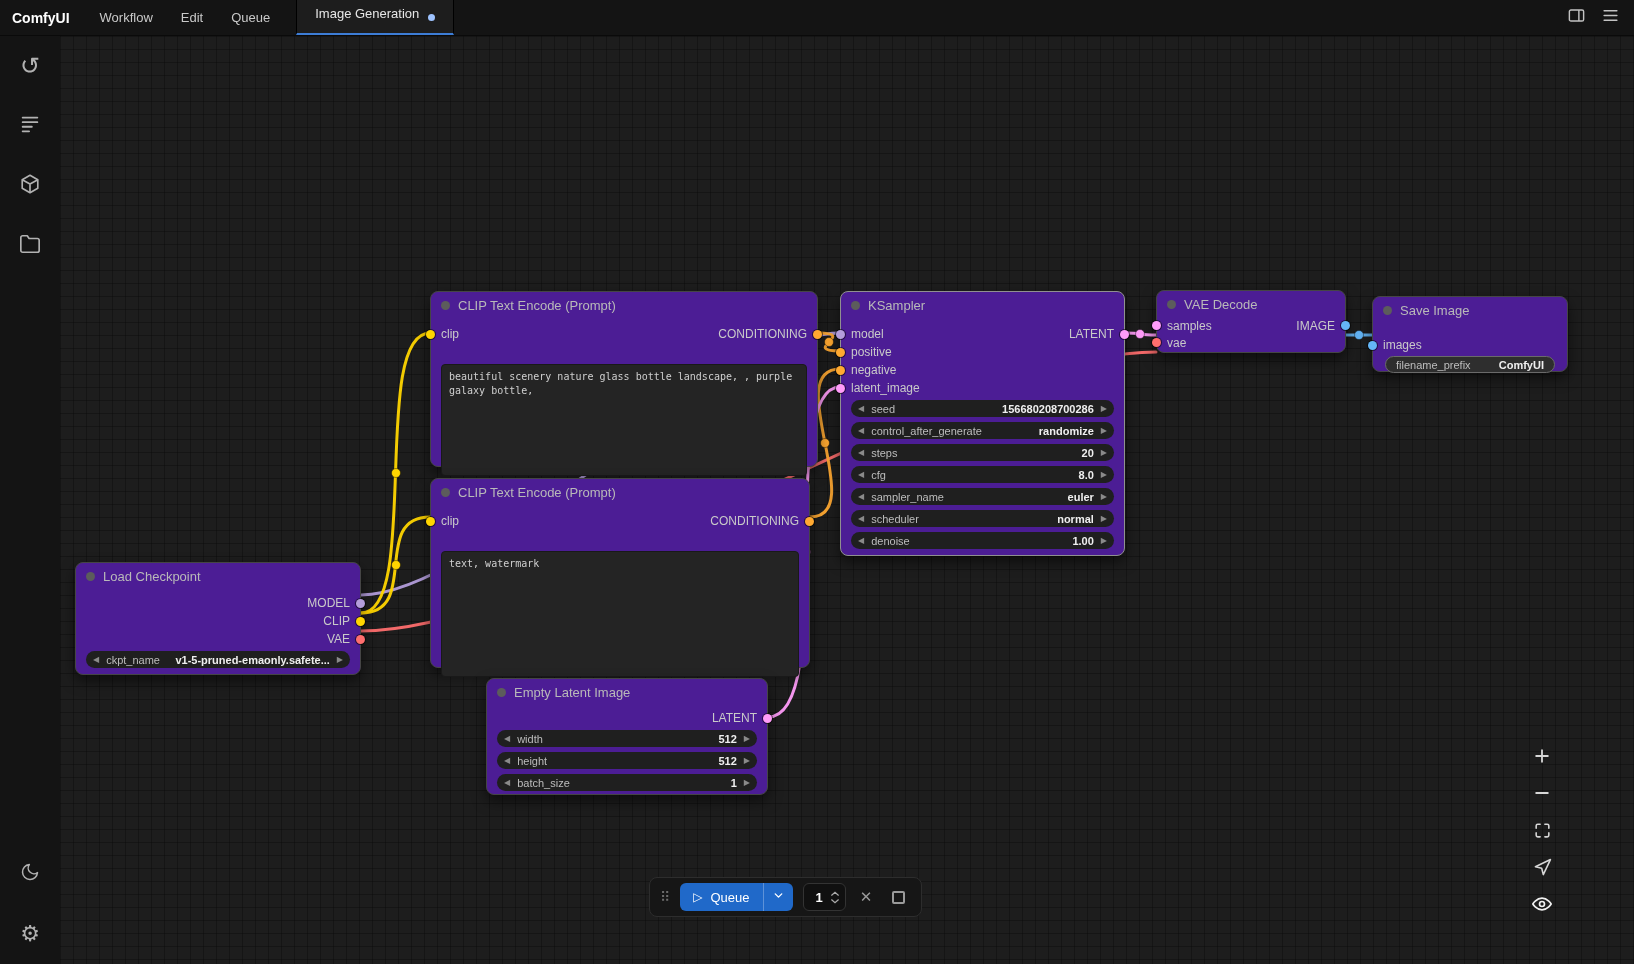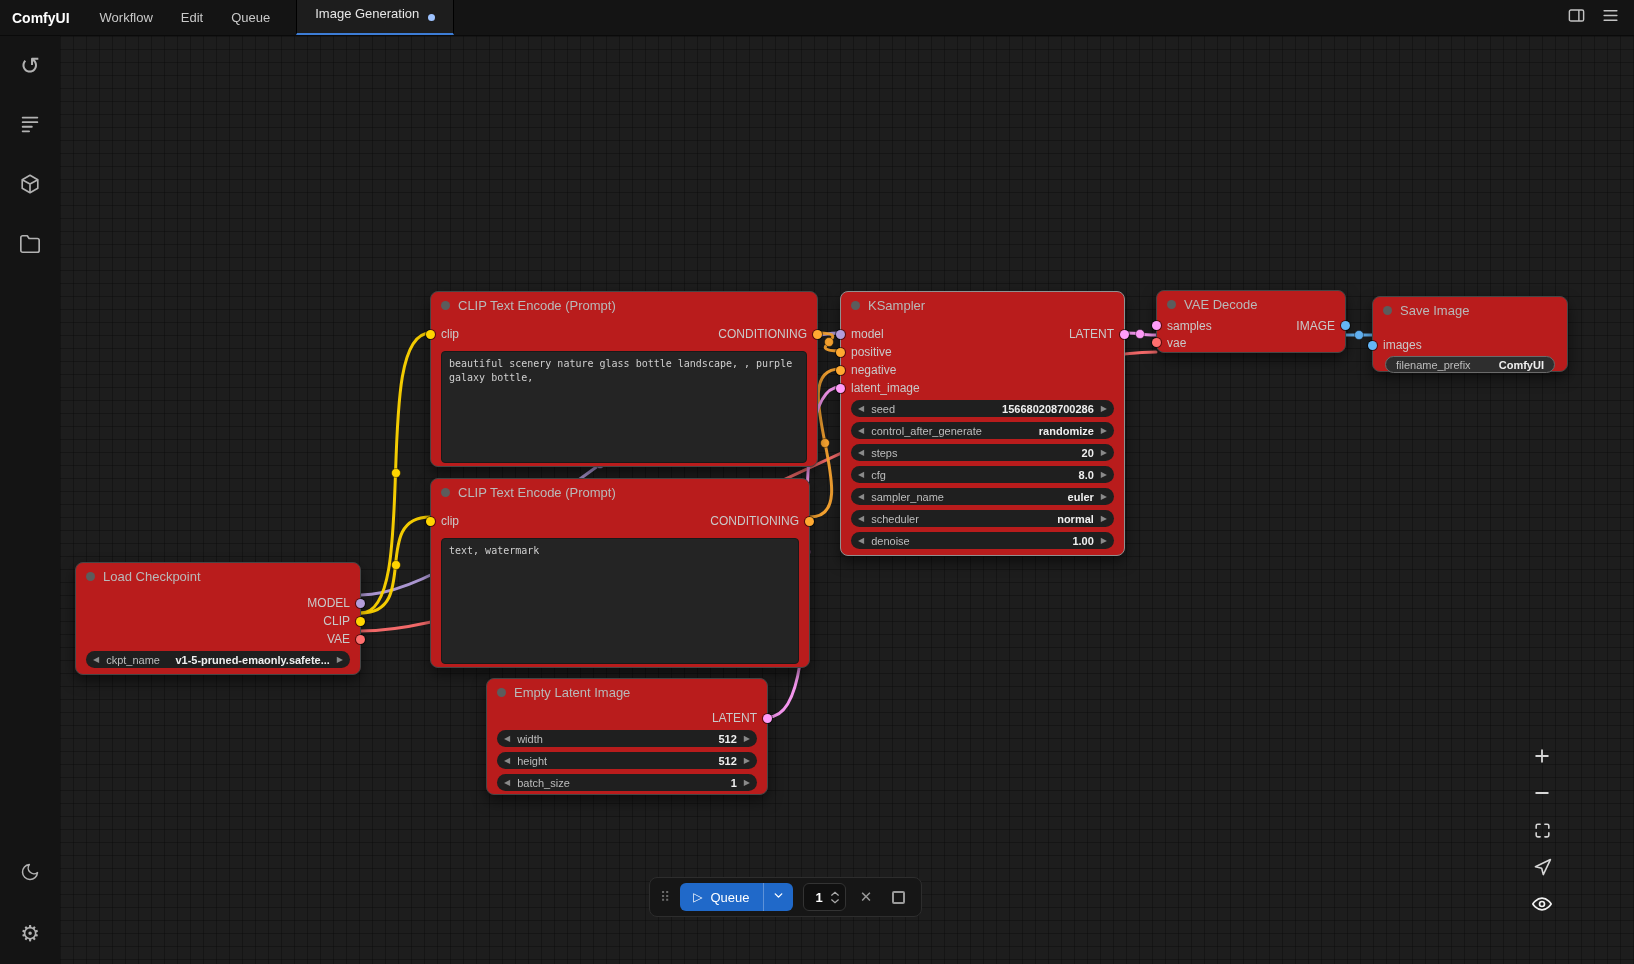--- a/index.html
+++ b/index.html
@@ -28,42 +28,42 @@
 
   
   .canvas{position:absolute;left:60px;top:36px;right:0;bottom:0;background-color:#1d1d1d;
     background-image:linear-gradient(rgba(0,0,0,.26) 1px,transparent 1px),
                      linear-gradient(90deg,rgba(0,0,0,.26) 1px,transparent 1px);
     background-size:13px 13px;z-index:1}
   .wires{position:absolute;left:0;top:0;width:1634px;height:964px;z-index:5;pointer-events:none}
   .wire{fill:none;stroke-width:3;stroke-linecap:round;opacity:.95}
 
   
-  .node{position:absolute;background:#b91c1c;border:1px solid #454545;border-radius:8px;
+  .node{position:absolute;background:#4c1d95;border:1px solid #454545;border-radius:8px;
     box-shadow:0 6px 14px rgba(0,0,0,.55);z-index:10;font-size:12px;color:#c9c9c9}
   .node.selected{border-color:#909090}
   .node-header{height:26px;display:flex;align-items:center;gap:8px;padding:0 10px;color:#b9b9b9;font-size:13px}
   .collapse-dot{width:9px;height:9px;border-radius:50%;background:#5c5c5c;flex:none}
   .slot-row{position:relative;height:18px}
   .in-slot{position:absolute;left:0;top:0;bottom:0;display:flex;align-items:center;gap:6px}
   .in-slot .port{margin-left:-5px}
   .out-slot{position:absolute;right:0;top:0;bottom:0;display:flex;align-items:center;gap:6px}
   .out-slot .port{margin-right:-5px}
   .out-slot .slot-label{font-weight:normal}
   .port{width:9px;height:9px;border-radius:50%;box-shadow:0 0 0 1px rgba(0,0,0,.55);flex:none}
   .slot-label{white-space:nowrap}
 
   .widget{height:17px;margin:0 10px 5px;background:#1f1f1f;border-radius:9px;
     display:flex;align-items:center;font-size:11px;color:#b9b9b9;overflow:hidden}
   .warr{color:#8a8a8a;font-size:8px;padding:0 7px;line-height:17px;flex:none}
   .wlabel{flex:none;color:#bdbdbd;white-space:nowrap}
   .wvalue{flex:1;text-align:right;color:#efefef;font-weight:bold;margin-left:8px;white-space:nowrap}
   .text-widget{background:#2e2e2e;border:1px solid #6a6a6a;margin:2px 12px 0;padding:0 10px}
 
-  .prompt-box{margin:8px 10px 8px;background:#242424;border:1px solid #191919;border-radius:4px;
+  .prompt-box{margin:21px 10px 8px;background:#242424;border:1px solid #191919;border-radius:4px;
     padding:5px 7px;font-family:"DejaVu Sans Mono",monospace;font-size:10px;color:#cfcfcf;
     line-height:1.4;overflow:hidden}
 
   
   .queue-bar{position:absolute;left:649px;top:877px;height:40px;display:flex;align-items:center;gap:10px;
     background:#161616;border:1px solid #2d2d2d;border-radius:8px;padding:0 10px;z-index:60}
   .grip{color:#6b6b6b;font-size:14px;line-height:1}
   .queue-btn{display:flex;align-items:stretch;height:28px;border-radius:6px;overflow:hidden}
   .queue-main{display:flex;align-items:center;gap:8px;color:#fff;padding:0 13px;font-size:13px}
   .play-glyph{font-size:12px;color:#fff}

